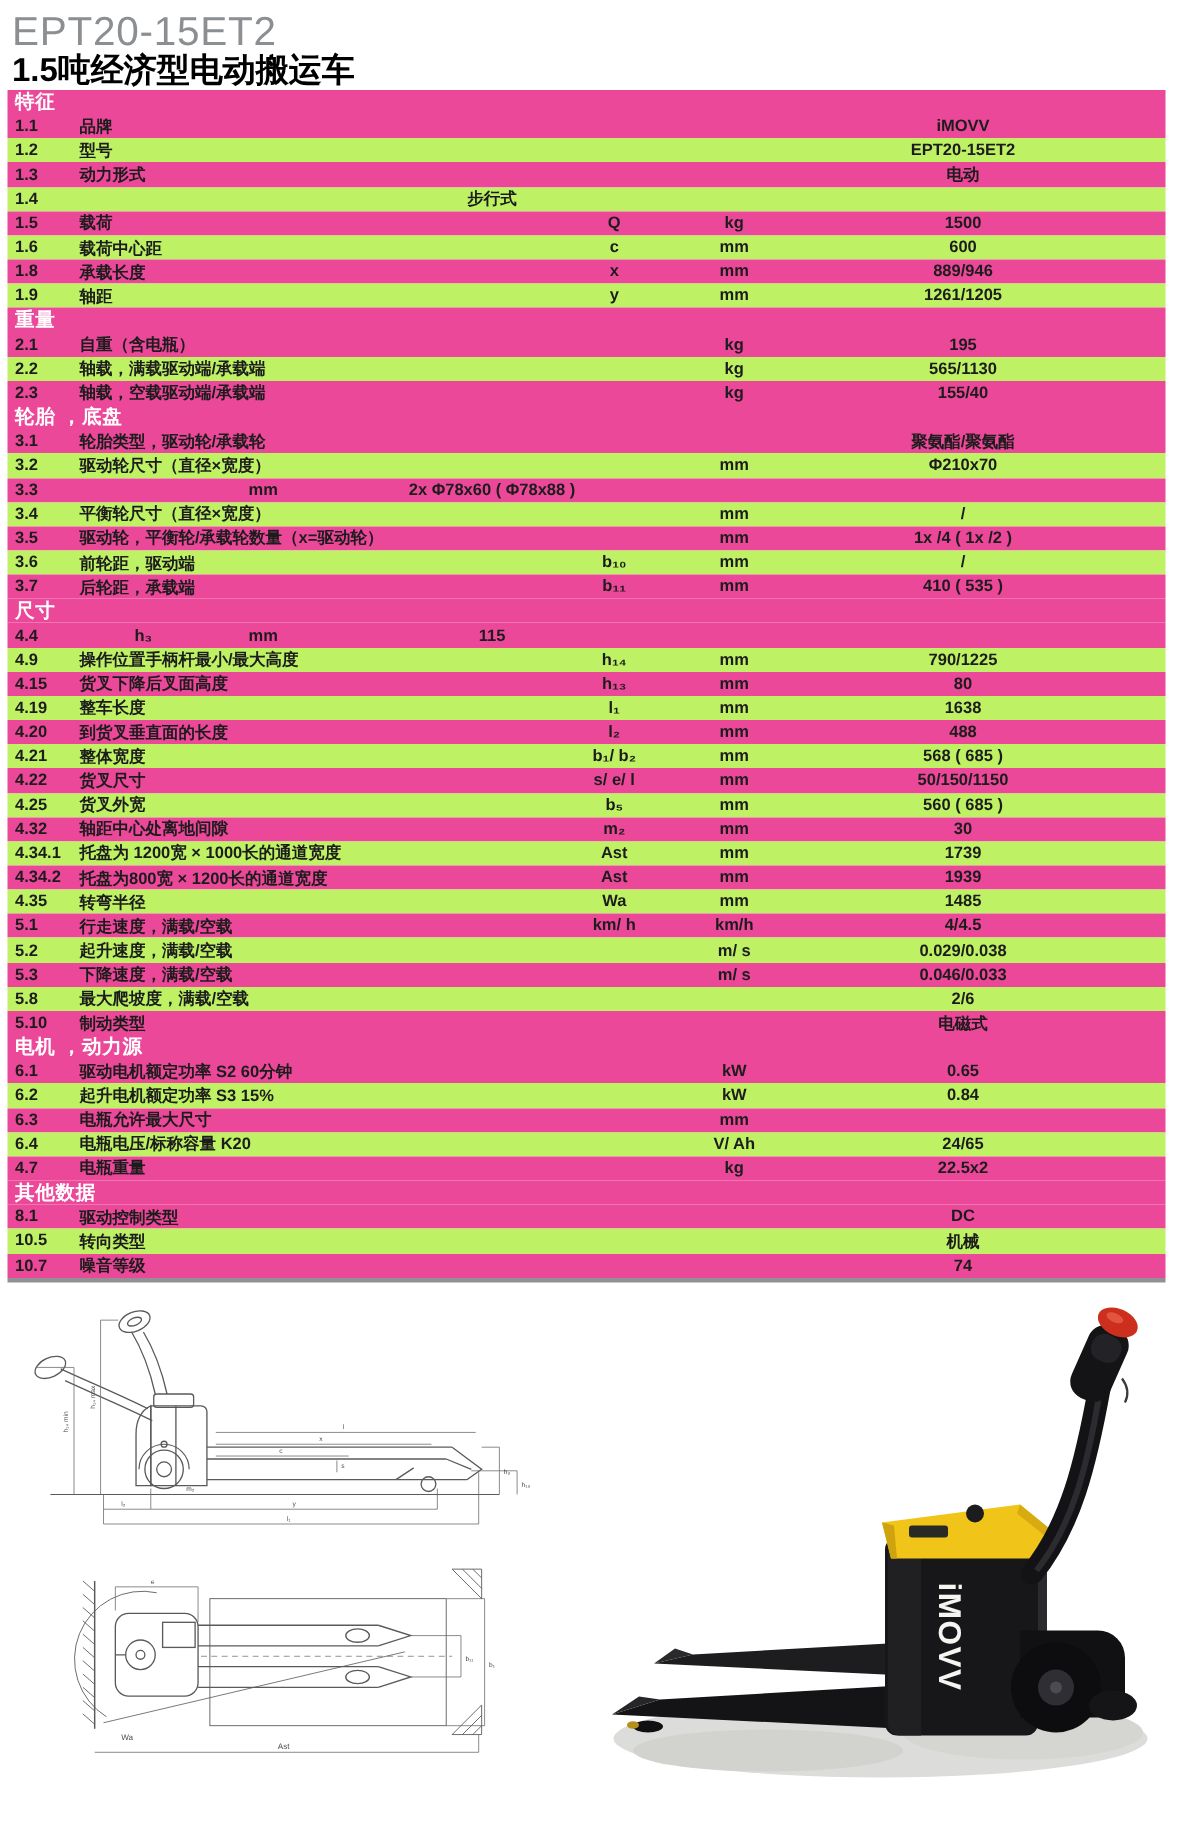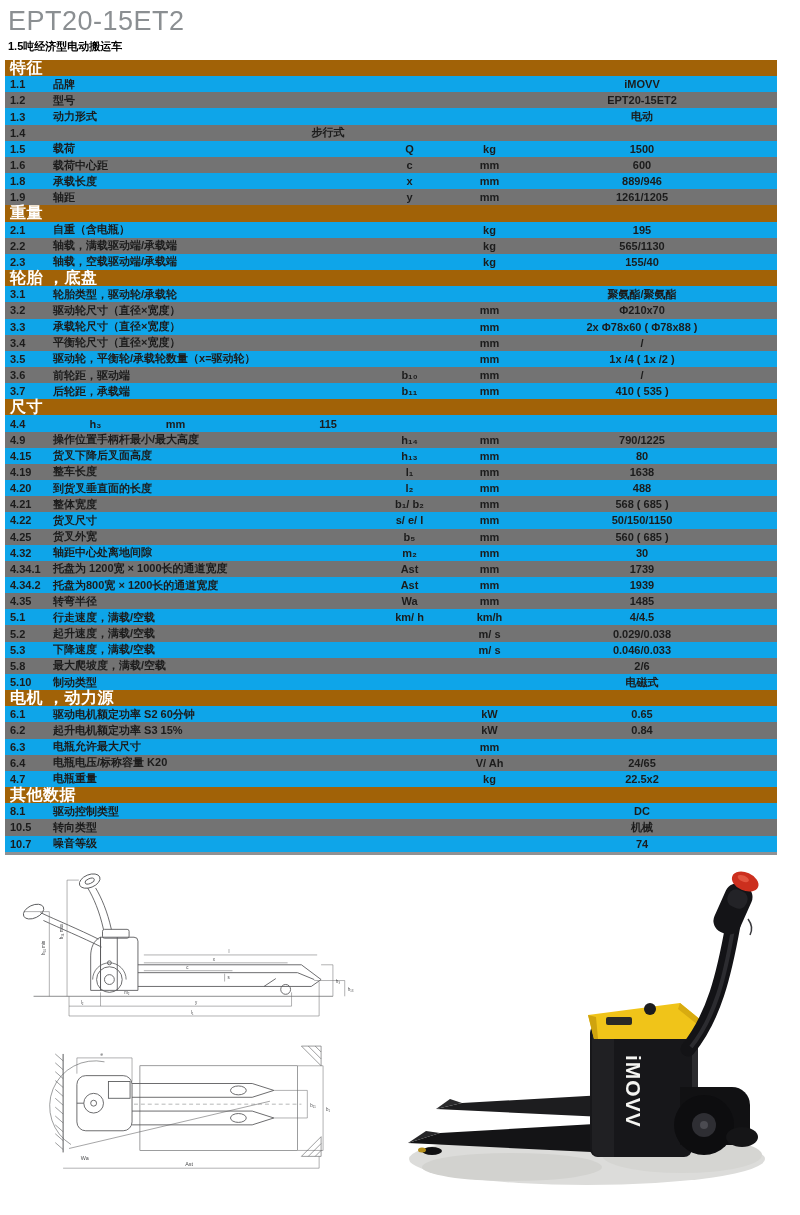--- a/index.html
+++ b/index.html
@@ -11,37 +11,37 @@
   }
   .page { position:relative; width:800px; height:1150px; background:#fff; }
 
   
   .hdr { padding:7px 0 0 8px; }
   .title {
     font-size:27px; font-weight:400; color:#8b8f92;
     letter-spacing:0.5px; line-height:29px;
   }
   .subtitle {
-    font-size:11px; font-weight:700; color:#000;
+    font-size:22px; font-weight:700; color:#000;
     line-height:19px; margin-top:1px;
   }
 
   
   .spec-table { margin:4px 23px 0 5px; width:772px; }
   .sec-bar {
-    height:16.16px; background:#a16207; color:#fff;
-    font-size:16px; font-weight:700;
+    height:16.16px; background:#ec4899; color:#fff;
+    font-size:13px; font-weight:700;
     display:flex; align-items:center; padding-left:5px;
     letter-spacing:0.5px;
   }
   .row {
     height:16.16px; display:flex; align-items:center;
-    font-size:11px; font-weight:700; background:#0ea5e9;
+    font-size:11px; font-weight:700; background:#ec4899;
   }
-  .row.stripe { background:#737373; }
+  .row.stripe { background:#bef264; }
   .c-no    { width:48px; padding-left:5px; }
   .c-label { flex:1; }
   .c-sym   { width:85px; text-align:center; }
   .c-unit  { width:75px; text-align:center; }
   .c-val   { width:230px; text-align:center; }
   .c-pad   { width:20px; }
   .table-bottom { height:3px; background:#8f9194; }
 
   
   .figures { display:flex; margin-top:12px; }
@@ -177,21 +177,20 @@
       <div class="row stripe">
       <span class="c-no">3.2</span>
       <span class="c-label">驱动轮尺寸（直径×宽度）</span>
       <span class="c-sym"></span>
       <span class="c-unit">mm</span>
       <span class="c-val">Φ210x70</span>
       <span class="c-pad"></span>
     </div>
       <div class="row">
       <span class="c-no">3.3</span>
-      <span class="c-label">承载轮尺寸（直径×宽度）</span>
       <span class="c-sym"></span>
       <span class="c-unit">mm</span>
       <span class="c-val">2x Φ78x60 ( Φ78x88 )</span>
       <span class="c-pad"></span>
     </div>
       <div class="row stripe">
       <span class="c-no">3.4</span>
       <span class="c-label">平衡轮尺寸（直径×宽度）</span>
       <span class="c-sym"></span>
       <span class="c-unit">mm</span>

